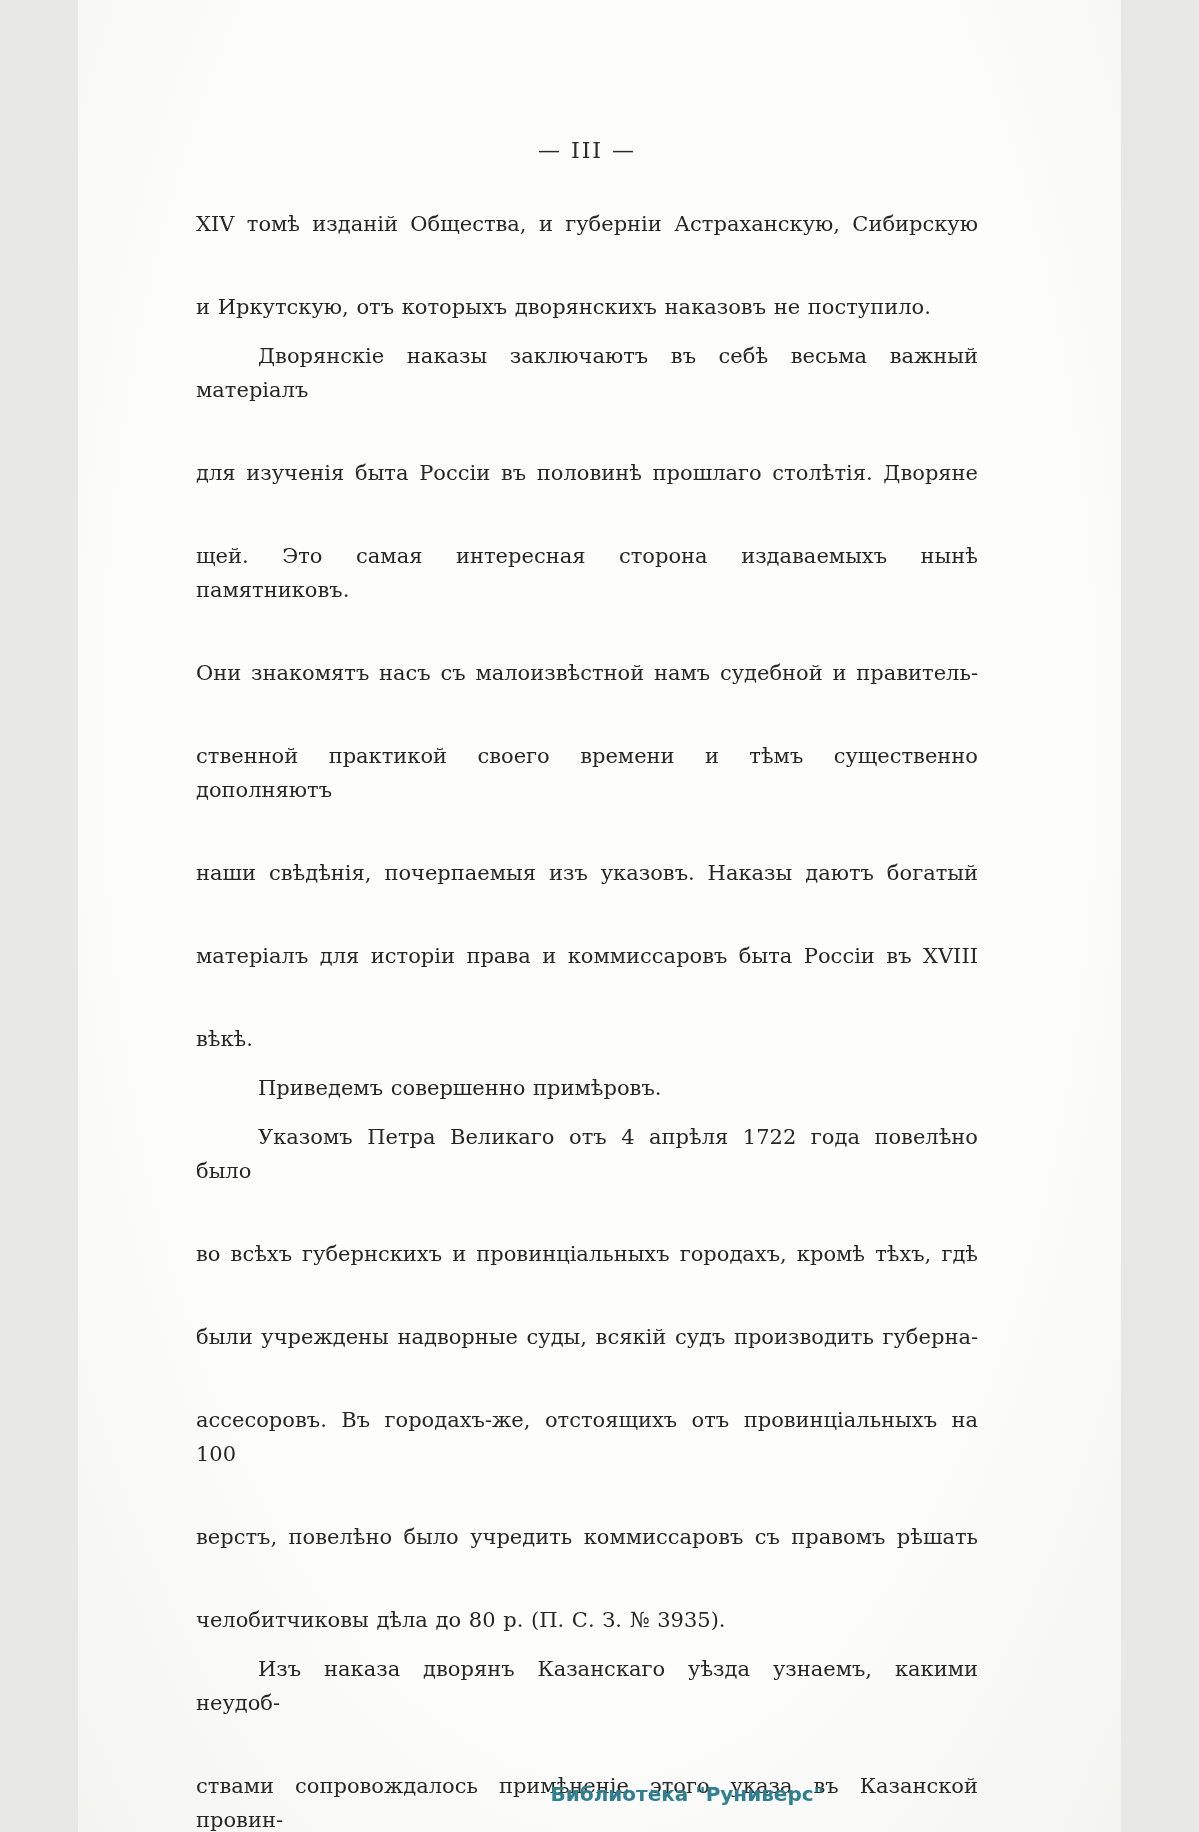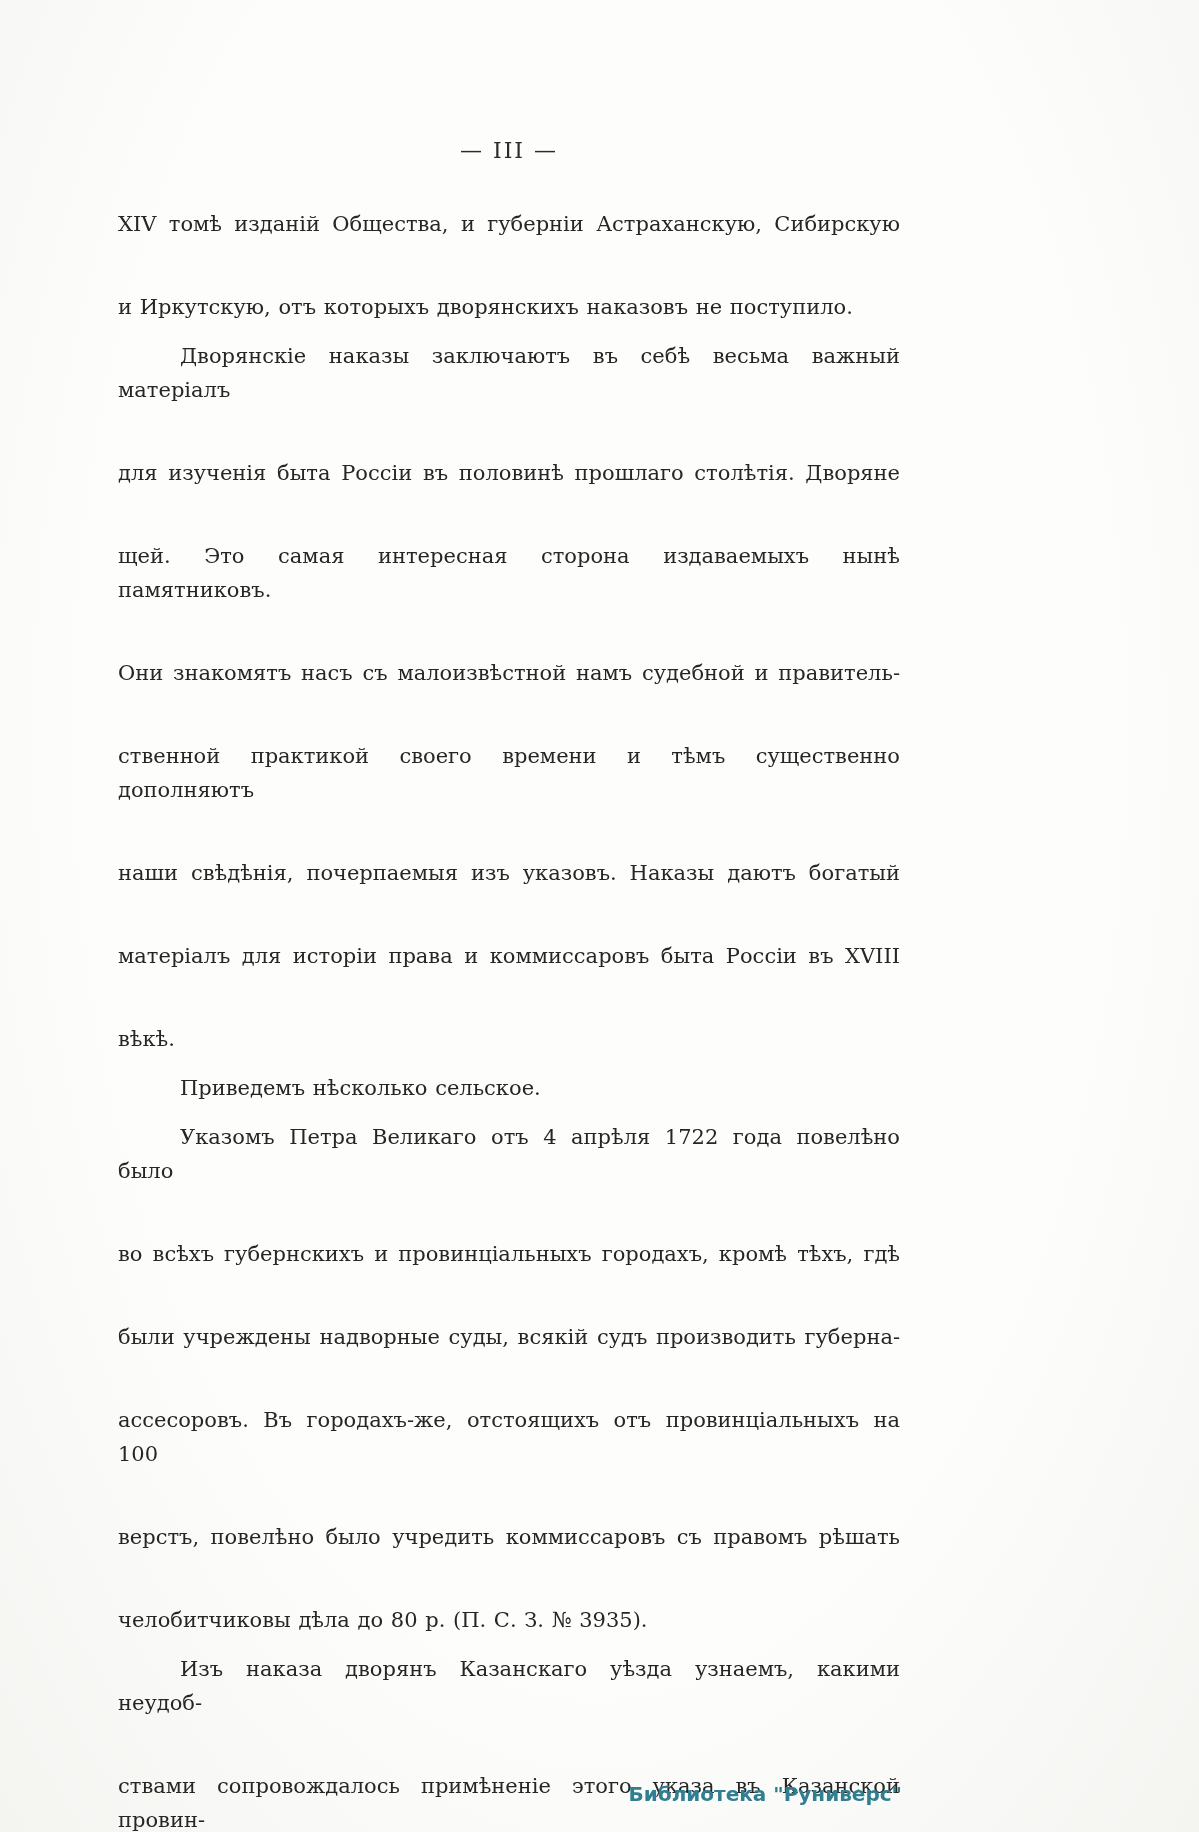--- a/index.html
+++ b/index.html
@@ -1,18 +1,18 @@
 <!DOCTYPE html>
 <html><head>
 <meta charset="utf-8">
 <style>
   html,body{margin:0;padding:0;background:#e8e8e6;}
   .page{
     position:relative;
-    width:1199px;
+    width:1043px;
     height:1832px;
     margin:0 auto;
     background:#fcfcfa;
     background-image:radial-gradient(ellipse at 50% 40%, #fdfdfc 60%, #f4f4f1 100%);
     overflow:hidden;
     font-family:"DejaVu Serif", serif;
     color:#262626;
   }
   .page-number{
     position:absolute;
@@ -70,21 +70,21 @@
       <div class="line j">XIV томѣ изданій Общества, и губерніи Астраханскую, Сибирскую</div>
       <div class="line">и Иркутскую, отъ которыхъ дворянскихъ наказовъ не поступило.</div>
       <div class="line j indent">Дворянскіе наказы заключаютъ въ себѣ весьма важный матеріалъ</div>
       <div class="line j">для изученія быта Россіи въ половинѣ прошлаго столѣтія. Дворяне</div>
       <div class="line j">щей. Это самая интересная сторона издаваемыхъ нынѣ памятниковъ.</div>
       <div class="line j">Они знакомятъ насъ съ малоизвѣстной намъ судебной и правитель-</div>
       <div class="line j">ственной практикой своего времени и тѣмъ существенно дополняютъ</div>
       <div class="line j">наши свѣдѣнія, почерпаемыя изъ указовъ. Наказы даютъ богатый</div>
       <div class="line j">матеріалъ для исторіи права и коммиссаровъ быта Россіи въ XVIII</div>
       <div class="line">вѣкѣ.</div>
-      <div class="line indent">Приведемъ нѣсколько сельское.</div>
+      <div class="line indent">Приведемъ совершенно примѣровъ.</div>
       <div class="line j indent">Указомъ Петра Великаго отъ 4 апрѣля 1722 года повелѣно было</div>
       <div class="line j">во всѣхъ губернскихъ и провинціальныхъ городахъ, кромѣ тѣхъ, гдѣ</div>
       <div class="line j">были учреждены надворные суды, всякій судъ производить губерна-</div>
       <div class="line j">ассесоровъ. Въ городахъ-же, отстоящихъ отъ провинціальныхъ на 100</div>
       <div class="line j">верстъ, повелѣно было учредить коммиссаровъ съ правомъ рѣшать</div>
       <div class="line">челобитчиковы дѣла до 80 р. (П. С. З. № 3935).</div>
       <div class="line j indent">Изъ наказа дворянъ Казанскаго уѣзда узнаемъ, какими неудоб-</div>
       <div class="line j">ствами сопровождалось примѣненіе этого указа въ Казанской провин-</div>
       <div class="line j">ціи, сельское населеніе которой было совершенно лишено какого-либо</div>
     </div>

